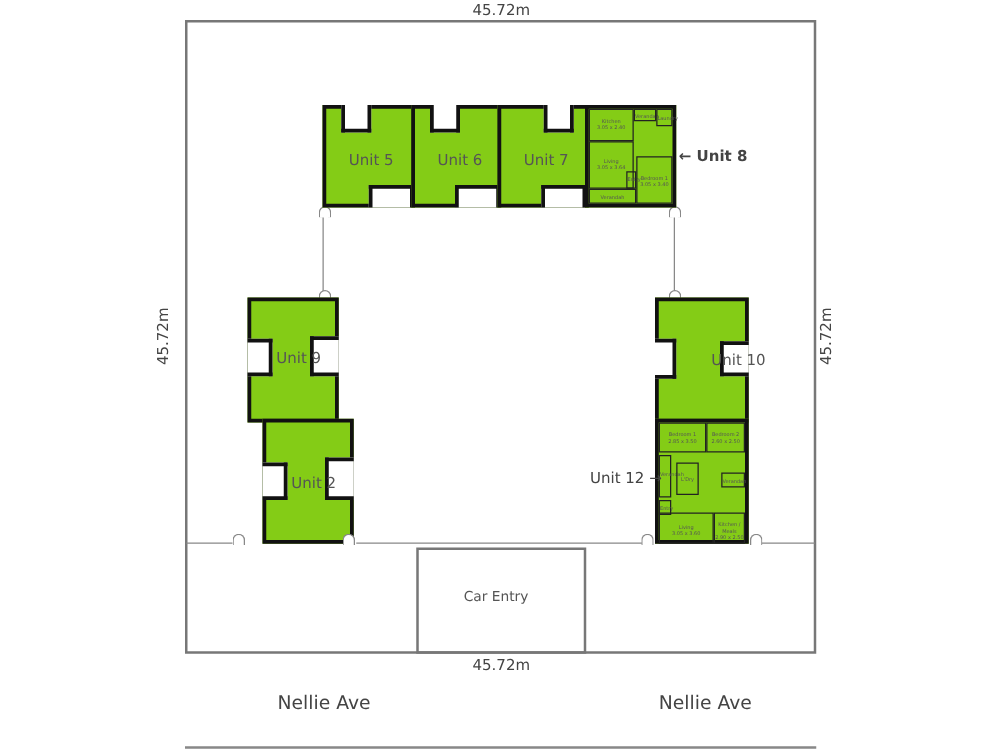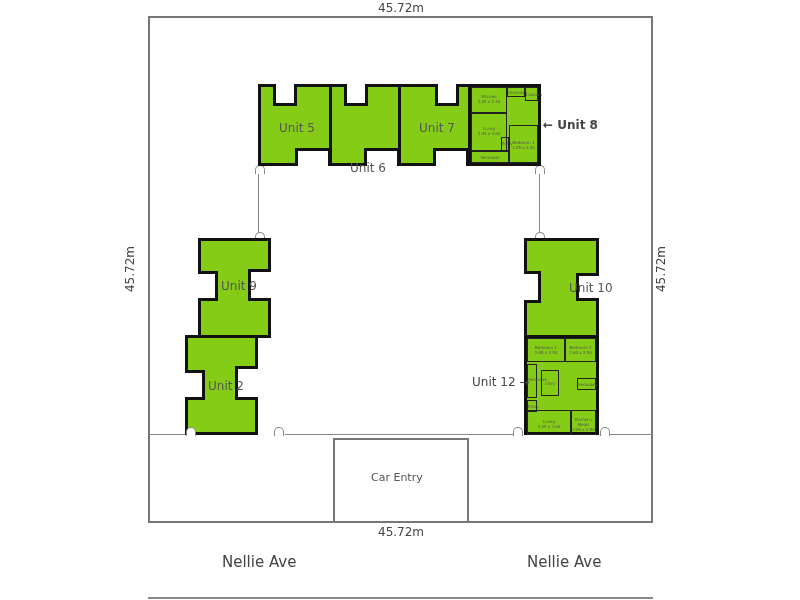--- a/index.html
+++ b/index.html
@@ -46,21 +46,21 @@
 <div class="door" style="left:535px;top:232px;"></div>
 
 <div class="unit" style="left:258px;top:84px;width:74px;height:82px;">
   <div class="bay" style="left:12px;top:-3px;width:24px;height:22px;border-top:none;"></div>
   <div class="bay" style="left:34px;top:61px;width:36px;height:18px;border-bottom:none;"></div>
   <div class="ulabel" style="left:18px;top:34px;">Unit 5</div>
 </div>
 <div class="unit" style="left:329px;top:84px;width:72px;height:82px;">
   <div class="bay" style="left:12px;top:-3px;width:24px;height:22px;border-top:none;"></div>
   <div class="bay" style="left:32px;top:61px;width:36px;height:18px;border-bottom:none;"></div>
-  <div class="ulabel" style="left:18px;top:34px;margin-top:40px;">Unit 6</div>
+  <div class="ulabel" style="left:18px;top:34px;">Unit 6</div>
 </div>
 <div class="unit" style="left:398px;top:84px;width:73px;height:82px;">
   <div class="bay" style="left:34px;top:-3px;width:24px;height:22px;border-top:none;"></div>
   <div class="bay" style="left:32px;top:61px;width:36px;height:18px;border-bottom:none;"></div>
   <div class="ulabel" style="left:18px;top:34px;">Unit 7</div>
 </div>
 
 <div class="unit" style="left:468px;top:84px;width:73px;height:82px;">
   <div class="room" style="left:0;top:0;width:36px;height:26px;"><span>Kitchen</span><br><span>3.05 x 2.40</span></div>
   <div class="room" style="left:36px;top:0;width:18px;height:10px;padding-top:2px;"><span>Verandah</span></div>
@@ -73,21 +73,21 @@
 <div class="arrowlbl" style="left:543px;top:118px;font-weight:bold;">
   <span>←</span>
   <span>Unit 8</span>
 </div>
 
 <div class="unit" style="left:198px;top:238px;width:73px;height:100px;border-left-color:#111;">
   <div class="bay" style="left:-3px;top:30px;width:20px;height:30px;border-left:none;"></div>
   <div class="bay" style="left:47px;top:28px;width:23px;height:32px;border-right:none;"></div>
   <div class="ulabel" style="left:20px;top:38px;">Unit 9</div>
 </div>
-<div class="unit" style="left:185px;top:335px;width:73px;height:100px;">
+<div class="unit" style="left:210px;top:335px;width:73px;height:100px;">
   <div class="bay" style="left:-3px;top:32px;width:20px;height:30px;border-left:none;"></div>
   <div class="bay" style="left:47px;top:28px;width:23px;height:34px;border-right:none;"></div>
   <div class="ulabel" style="left:20px;top:41px;">Unit 2</div>
 </div>
 <div class="door" style="left:186px;top:427px;"></div>
 <div class="door" style="left:274px;top:427px;"></div>
 
 <div class="unit" style="left:524px;top:238px;width:75px;height:100px;">
   <div class="bay" style="left:-3px;top:30px;width:17px;height:32px;border-left:none;"></div>
   <div class="bay" style="left:49px;top:32px;width:23px;height:28px;border-right:none;"></div>

